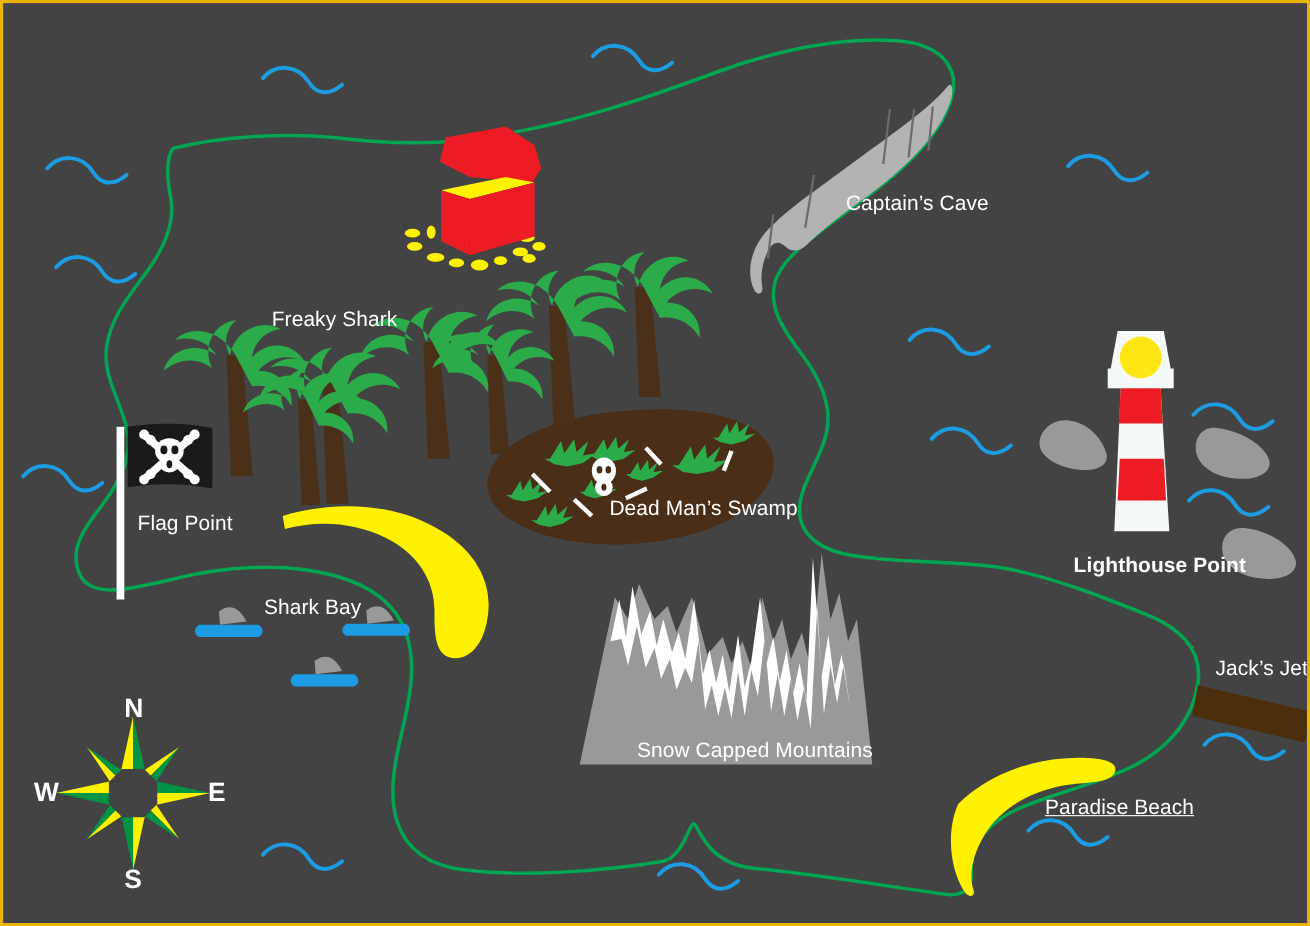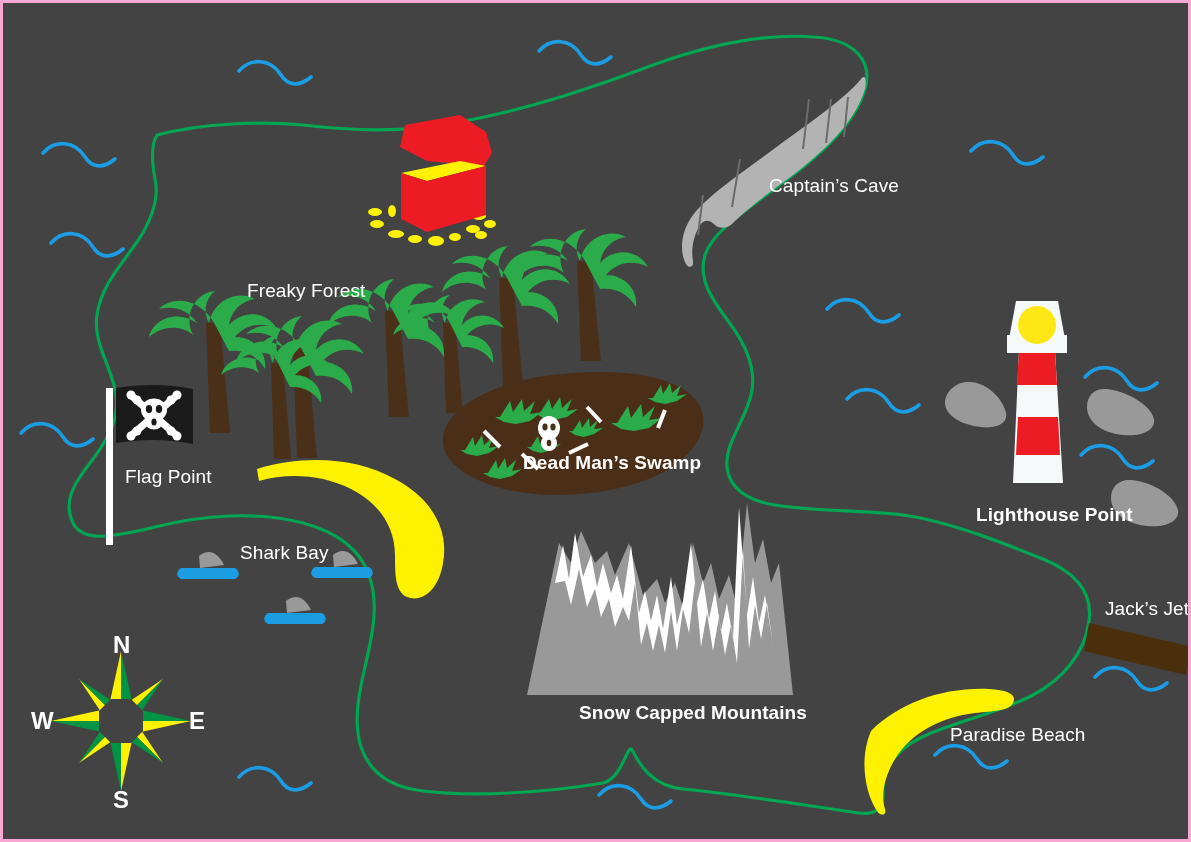--- a/index.html
+++ b/index.html
@@ -11,21 +11,21 @@
   body {
     font-family: "Liberation Sans", sans-serif;
   }
   #map-root {
     position: relative;
     width: 1191px;
     height: 842px;
     overflow: hidden;
     background: #4c1d95;
     box-sizing: border-box;
-    border: 3px solid #f9a8d4;
+    border: 3px solid #eab308;
   }
   #map-svg {
     position: absolute;
     left: 0;
     top: 0;
     width: 1191px;
     height: 842px;
     display: block;
   }
   .map-label {
@@ -385,27 +385,27 @@
         <path d="M 118,718 L 188,718 L 124,704 Z" fill="#009444"></path>
         <path d="M 118,718 L 188,718 L 124,732 Z" fill="#fff200"></path>
       </g>
 
       <polygon points="108,696 128,696 140,708 140,728 128,740 108,740 96,728 96,708" fill="#434343"></polygon>
     </g>
 
   </svg>
 
   <div class="map-label" style="left:766px; top:173px;">Captain’s Cave</div>
-  <div class="map-label" style="left:244px; top:278px;">Freaky Forest</div>
+  <div class="map-label" style="left:244px; top:278px;">Freaky Shark</div>
   <div class="map-label" style="left:122px; top:464px;text-align:right;">Flag Point</div>
-  <div class="map-label" style="left:520px; top:450px;font-weight:bold;">Dead Man’s Swamp</div>
+  <div class="map-label" style="left:551px; top:450px;">Dead Man’s Swamp</div>
   <div class="map-label" style="left:973px; top:502px;font-weight:bold;">Lighthouse Point</div>
   <div class="map-label" style="left:237px; top:540px;text-align:center;">Shark Bay</div>
   <div class="map-label" style="left:1102px; top:596px;">Jack’s Jetty</div>
-  <div class="map-label" style="left:576px; top:700px;font-weight:bold;">Snow Capped Mountains</div>
-  <div class="map-label" style="left:947px; top:722px;">Paradise Beach</div>
+  <div class="map-label" style="left:576px; top:670px;">Snow Capped Mountains</div>
+  <div class="map-label" style="left:947px; top:722px;text-decoration:underline;">Paradise Beach</div>
 
   <div class="compass-letter" style="left:110px; top:630px;">N</div>
   <div class="compass-letter" style="left:186px; top:706px;">E</div>
   <div class="compass-letter" style="left:110px; top:785px;">S</div>
   <div class="compass-letter" style="left:28px; top:706px;">W</div>
 
 </div>
 
 </body></html>

